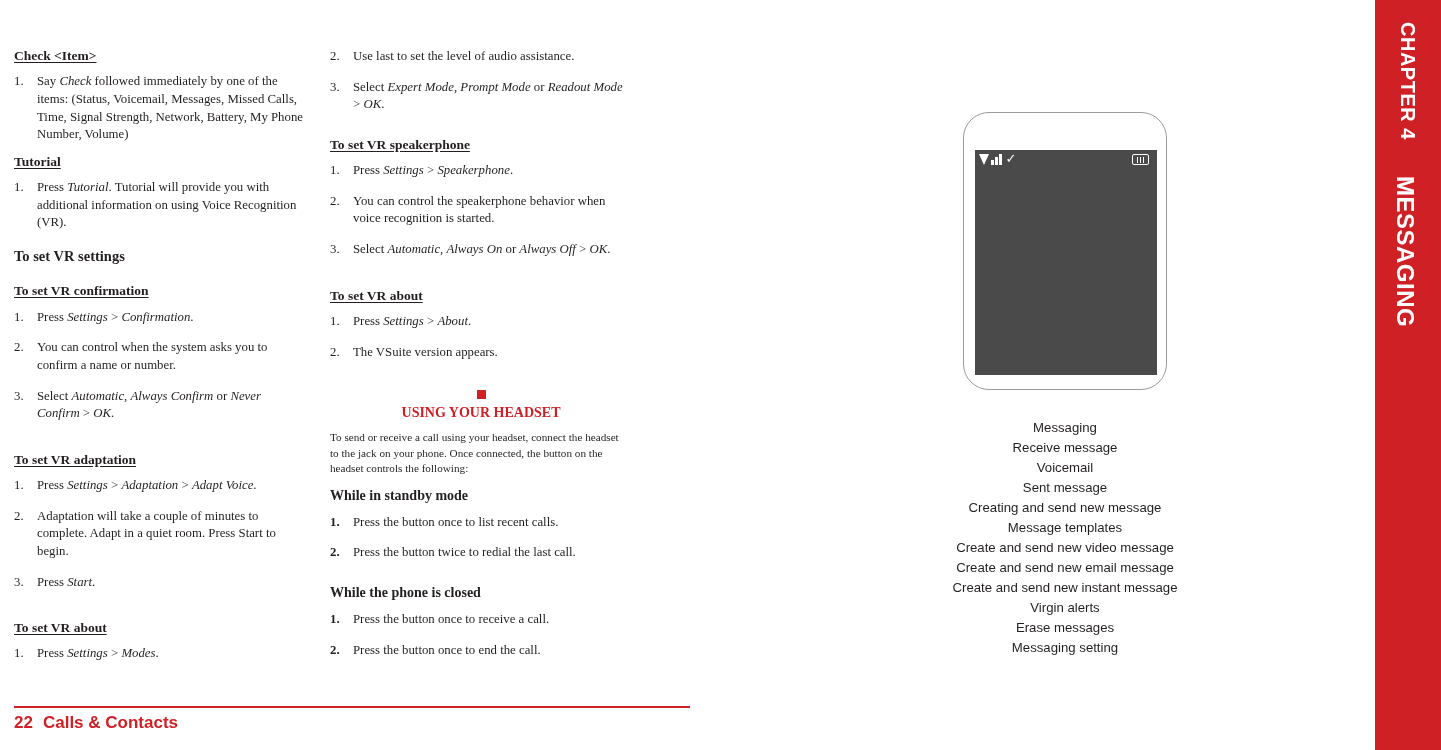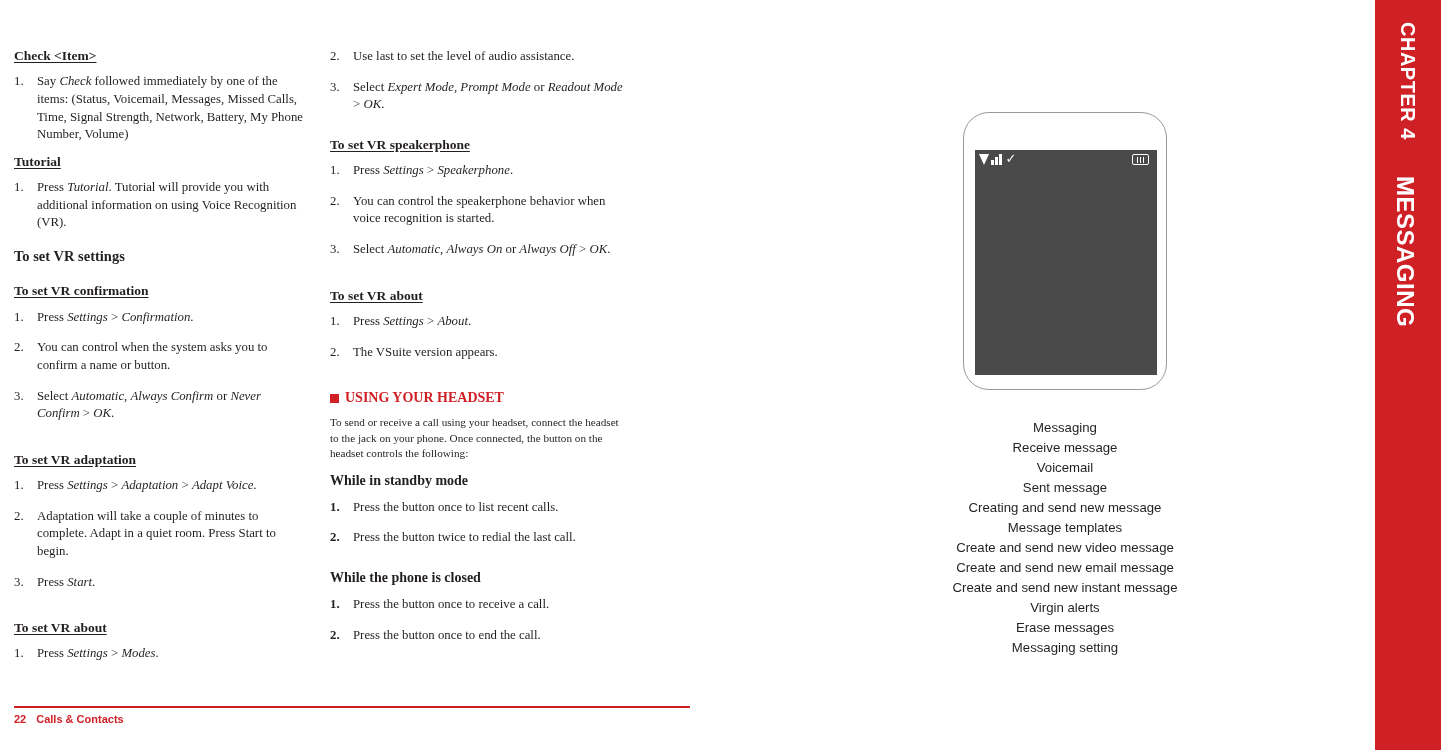--- a/index.html
+++ b/index.html
@@ -110,20 +110,21 @@
 
   
   .headset-head {
     font-size: 14px;
     font-weight: bold;
     color: #cf2026;
     margin: 0 0 5px 0;
     display: flex;
     align-items: center;
     gap: 6px;
+    flex-direction: column;
   }
   .headset-head .sq {
     display: inline-block;
     width: 9px;
     height: 9px;
     background: #cf2026;
   }
   .headset-intro {
     font-size: 11.2px;
     line-height: 1.36;
@@ -137,21 +138,21 @@
     left: 14px;
     top: 706px;
     width: 676px;
     height: 2px;
     background: #cf2026;
   }
   .footer-text {
     position: absolute;
     left: 14px;
     top: 713px;
-    font-size: 11px;
+    font-size: 17px;
     font-weight: bold;
     color: #cf2026;
   }
   .footer-text .pg { margin-right: 10px; }
 
   
   .phone {
     position: absolute;
     left: 963px;
     top: 112px;
@@ -299,21 +300,21 @@
     <div class="spacer-sm"></div>
 
     <h3 class="underline-head">To set VR confirmation</h3>
     <ol class="steps spaced">
       <li>
         <span class="num">1.</span>
         <span>Press <em class="it">Settings</em> &gt; <em class="it">Confirmation</em>.</span>
       </li>
       <li>
         <span class="num">2.</span>
-        <span>You can control when the system asks you to confirm a name or button.</span>
+        <span>You can control when the system asks you to confirm a name or number.</span>
       </li>
       <li>
         <span class="num">3.</span>
         <span>Select <em class="it">Automatic</em>, <em class="it">Always Confirm</em> or <em class="it">Never Confirm</em> &gt; <em class="it">OK</em>.</span>
       </li>
     </ol>
 
     <div class="spacer-lg"></div>
 
     <h3 class="underline-head">To set VR adaptation</h3>

